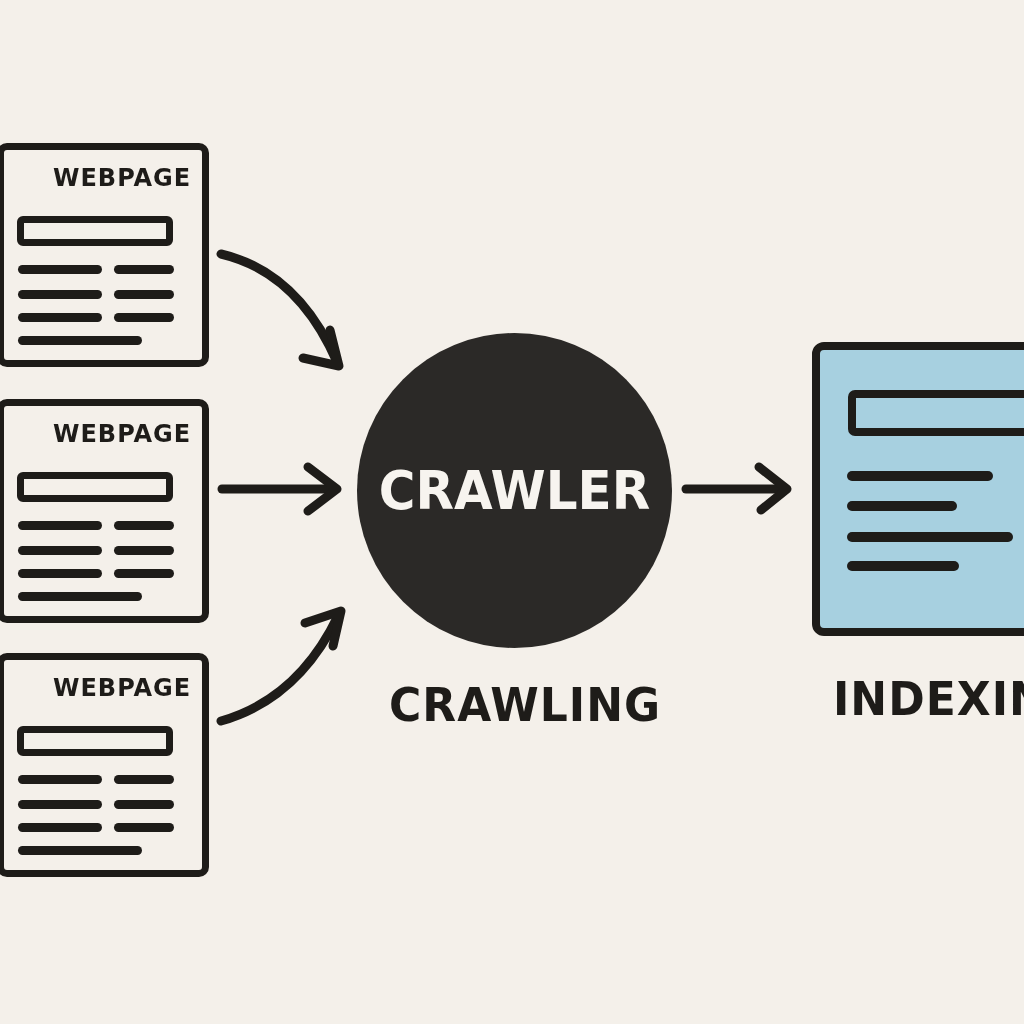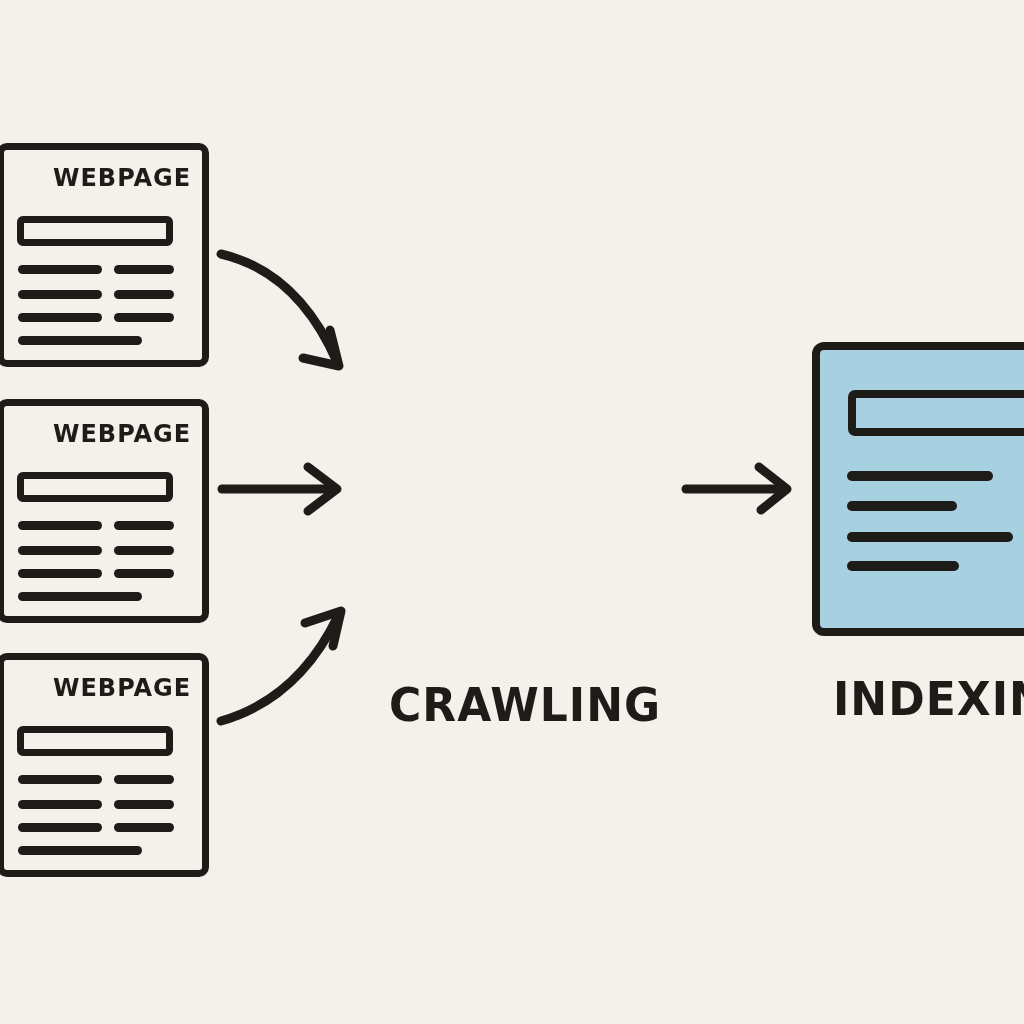--- a/index.html
+++ b/index.html
@@ -156,20 +156,23 @@
     <g>
       <path d="M 221 721 Q 298 699 338 616"></path>
       <path d="M 305 623 L 341 611 L 333 646"></path>
     </g>
     <g>
       <path d="M 686 489 L 778 489"></path>
       <path d="M 759 467 L 787 489 L 761 510"></path>
     </g>
   </svg>
 
+  <div class="crawler-circle">
+    <span class="crawler-label">CRAWLER</span>
+  </div>
 
   <div class="stage-label label-crawling">CRAWLING</div>
 
   <div class="index-card">
     <div class="ix-header-bar"></div>
     <div class="ix-bar ix1"></div>
     <div class="ix-bar ix2"></div>
     <div class="ix-bar ix3"></div>
     <div class="ix-bar ix4"></div>
   </div>

